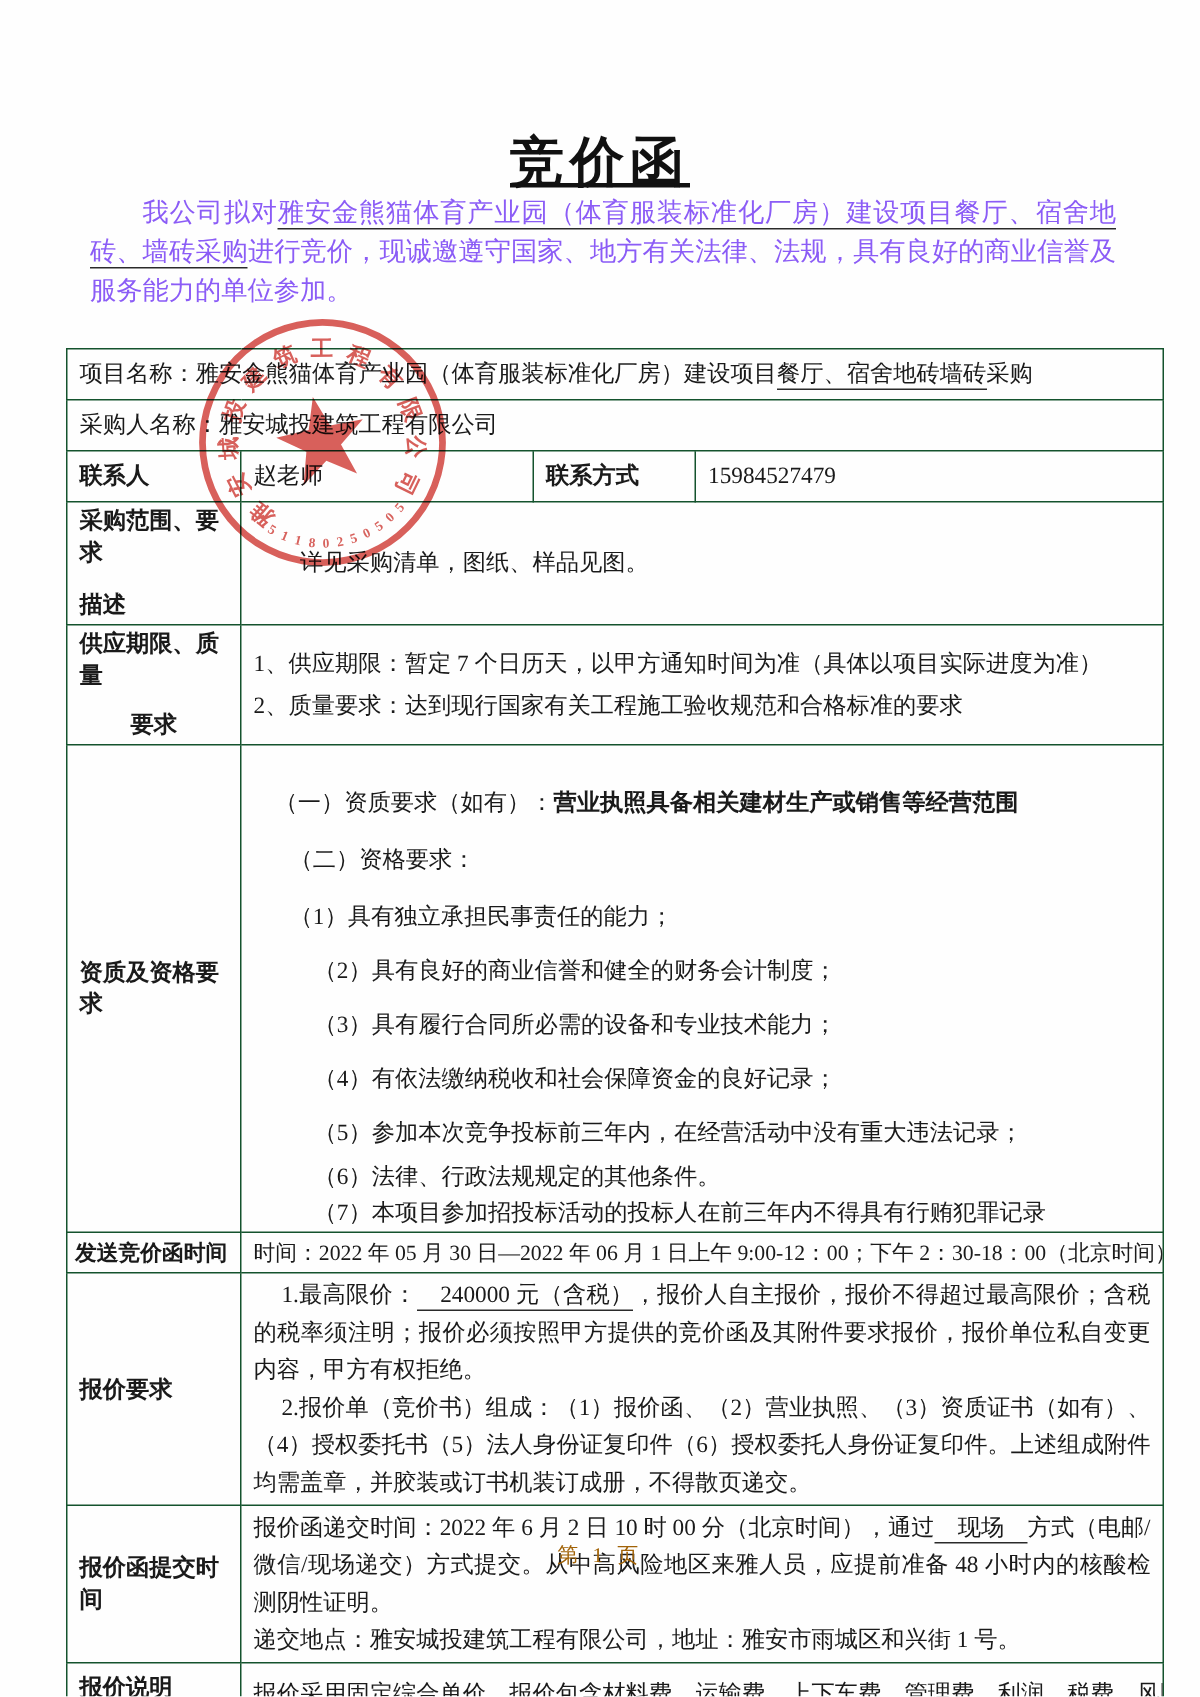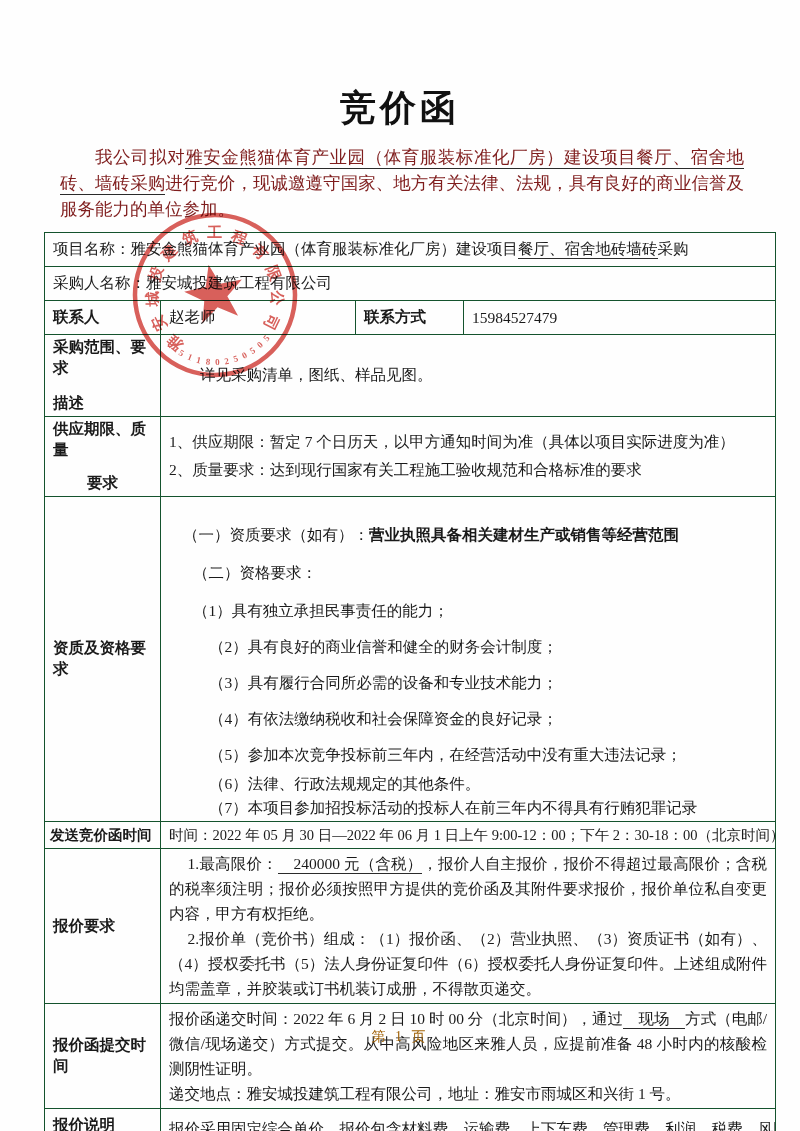--- a/index.html
+++ b/index.html
@@ -8,24 +8,25 @@
     width:800px;height:1131px;
     background:#fefefe;
     color:#1f1f1f;
     font-family:"Liberation Serif","DejaVu Serif",serif;
     overflow:hidden;
   }
   .doc-title{
     position:absolute;top:84px;left:0;width:100%;
     text-align:center;font-size:36px;font-weight:bold;letter-spacing:4px;
     color:#111;
+    text-decoration:underline;
   }
   .intro{
-    position:absolute;top:144px;left:60px;width:684px;
-    font-size:17.5px;line-height:26px;text-indent:2em;color:#7f1d1d;
+    position:absolute;top:128px;left:60px;width:684px;
+    font-size:17.5px;line-height:26px;text-indent:2em;color:#8b5cf6;
     text-align:justify;
   }
   .u{border-bottom:1.2px solid #2a2a2a;padding-bottom:1px;}
   table.bid{
     position:absolute;top:232px;left:44px;
     width:731px;border-collapse:collapse;table-layout:fixed;
     font-size:15.5px;color:#1a1a1a;
   }
   table.bid td{
     border:1px solid #14532d;

